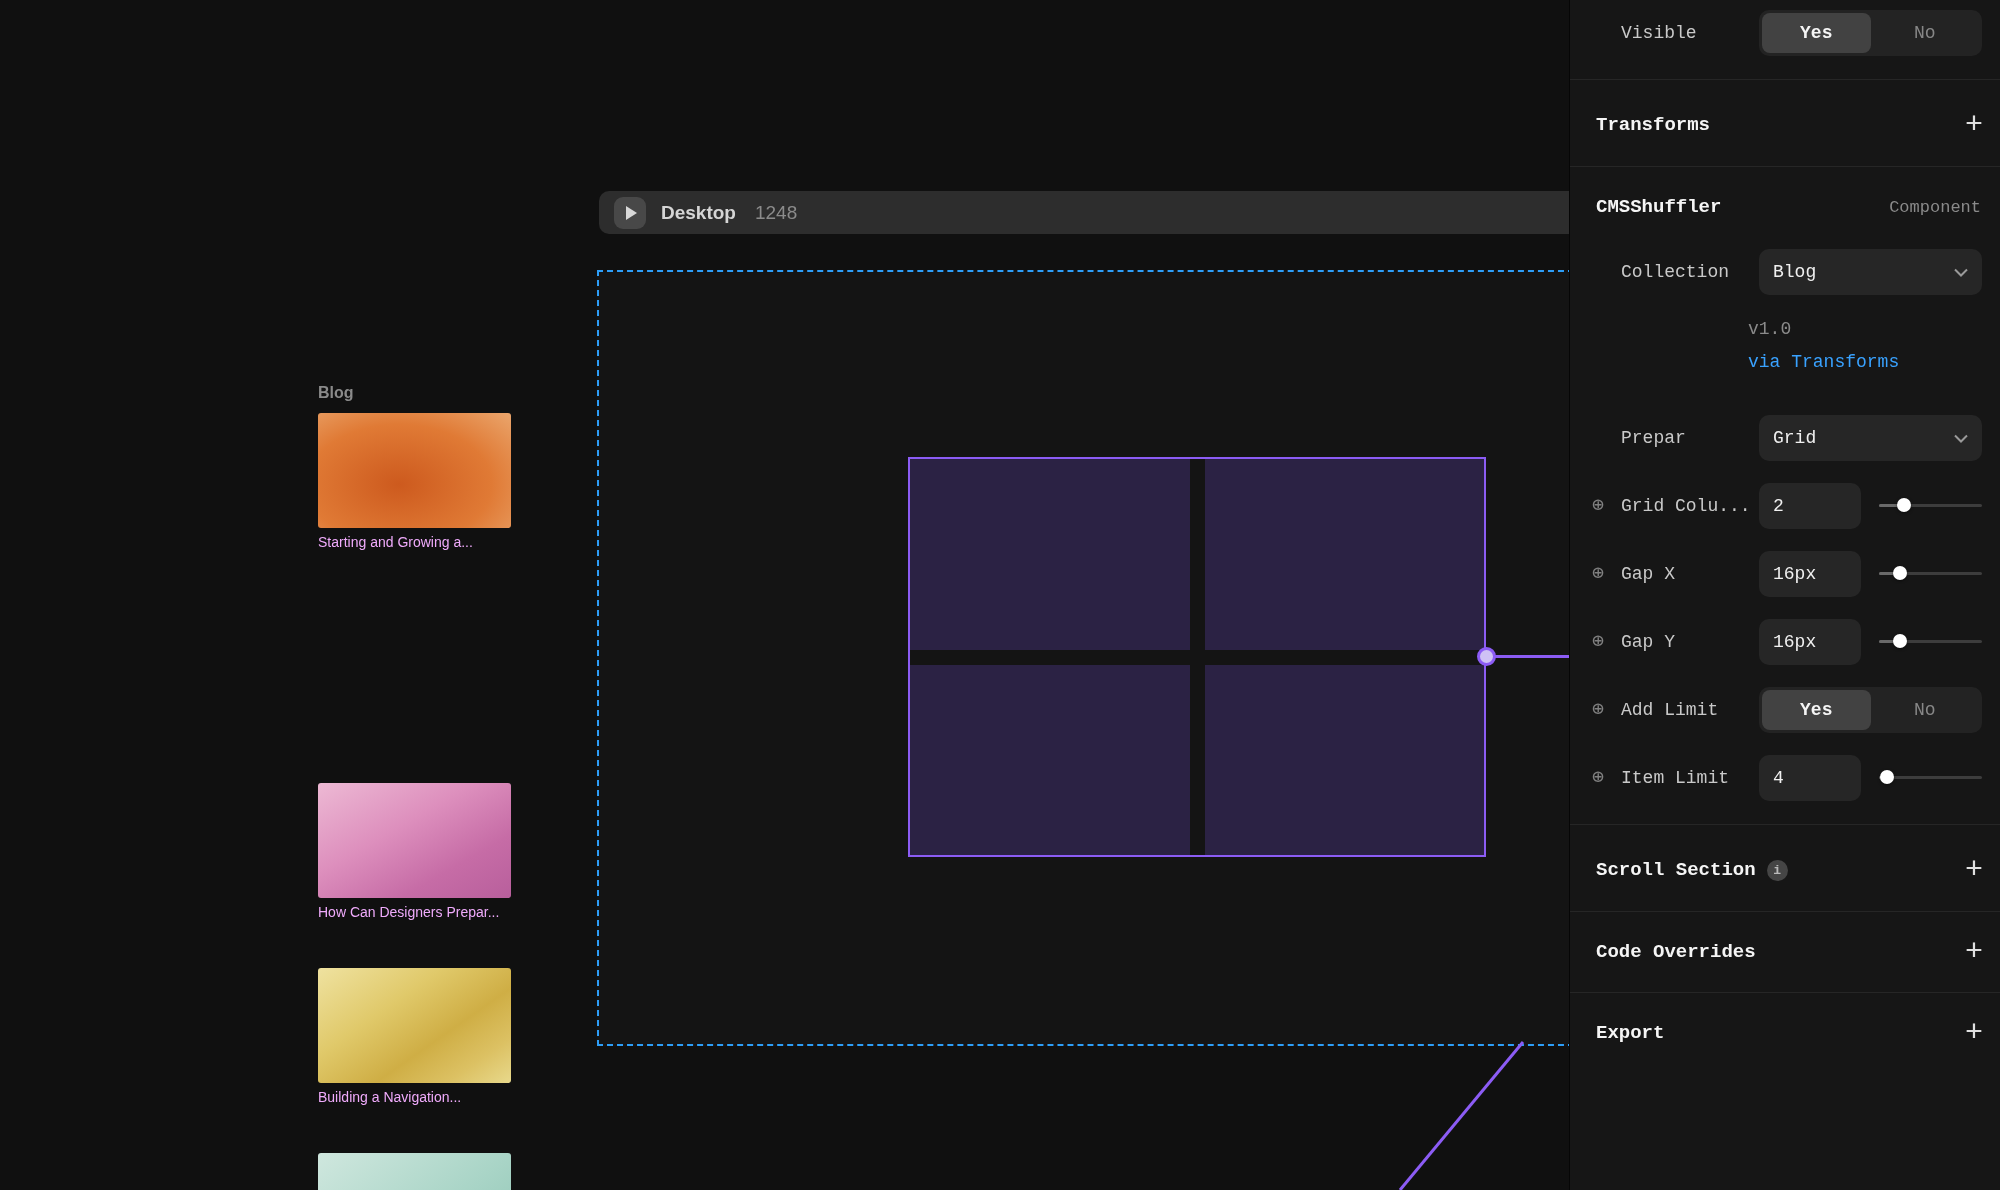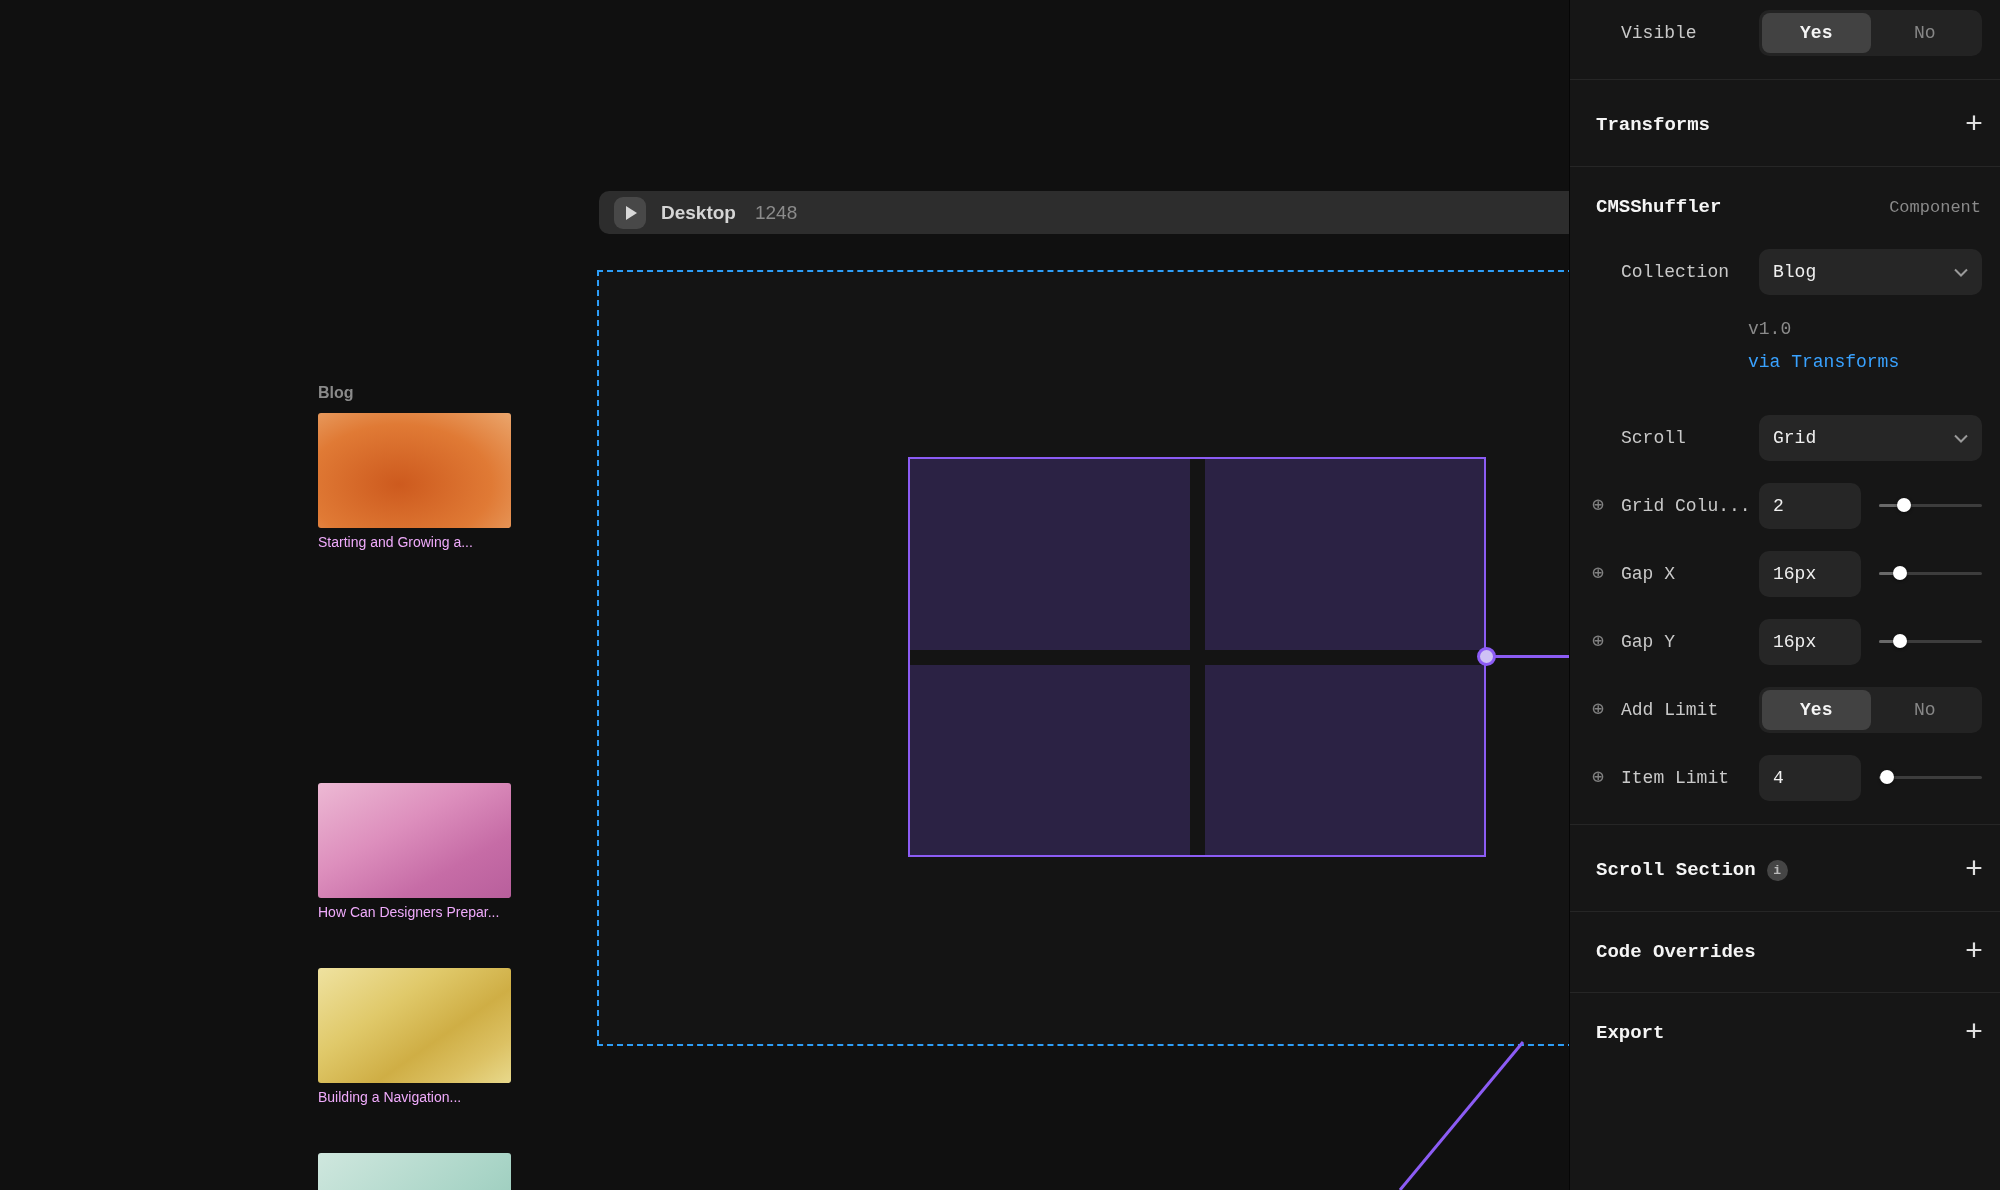--- a/index.html
+++ b/index.html
@@ -185,21 +185,21 @@
   </div>
 
   <div class="prow" style="top:318px;height:22px">
     <span class="ptext muted">v1.0</span>
   </div>
   <div class="prow" style="top:351px;height:22px">
     <span class="ptext link">via Transforms</span>
   </div>
 
   <div class="prow" style="top:415px">
-    <span class="plabel">Scroll</span>
+    <span class="plabel">Prepar</span>
     <div class="dropdown">
       <span>Grid</span>
       <svg width="14" height="9" viewBox="0 0 14 9">
         <polyline points="1,1.5 7,7.5 13,1.5" fill="none" stroke="#9a9a9a" stroke-width="2"></polyline>
       </svg>
     </div>
   </div>
 
   <div class="prow" style="top:483px">
     <span class="connect-icon">⊕</span>

